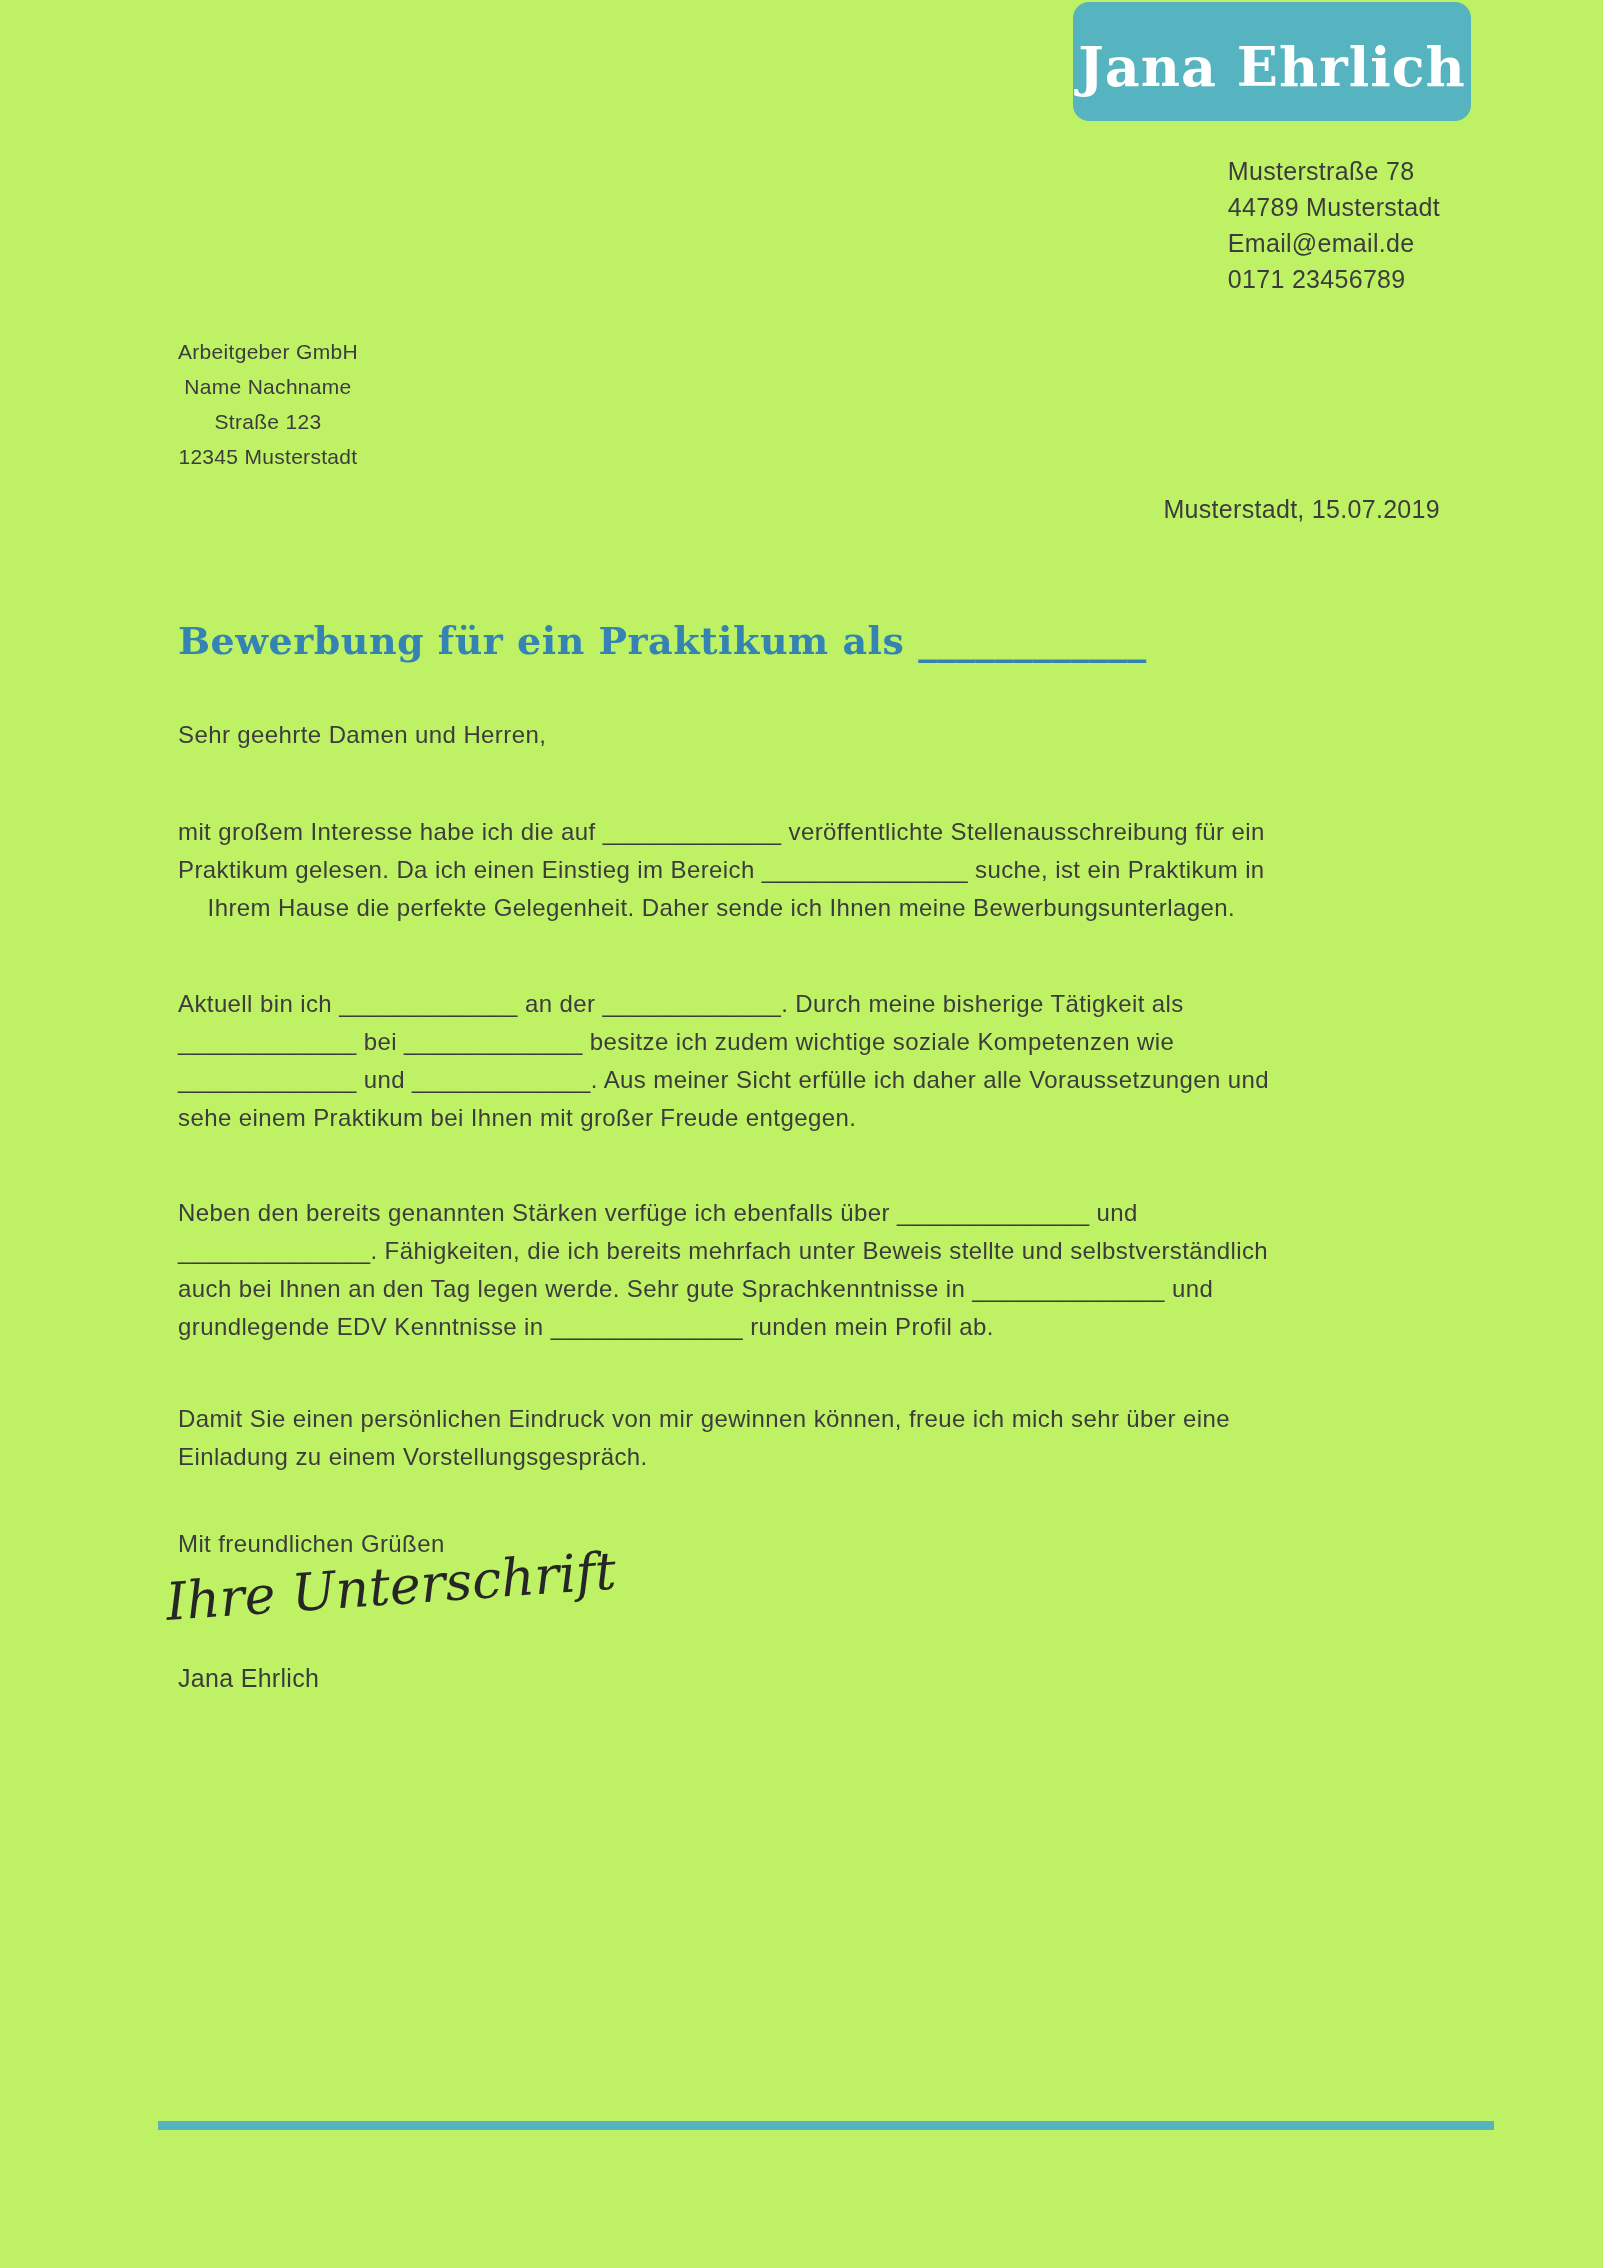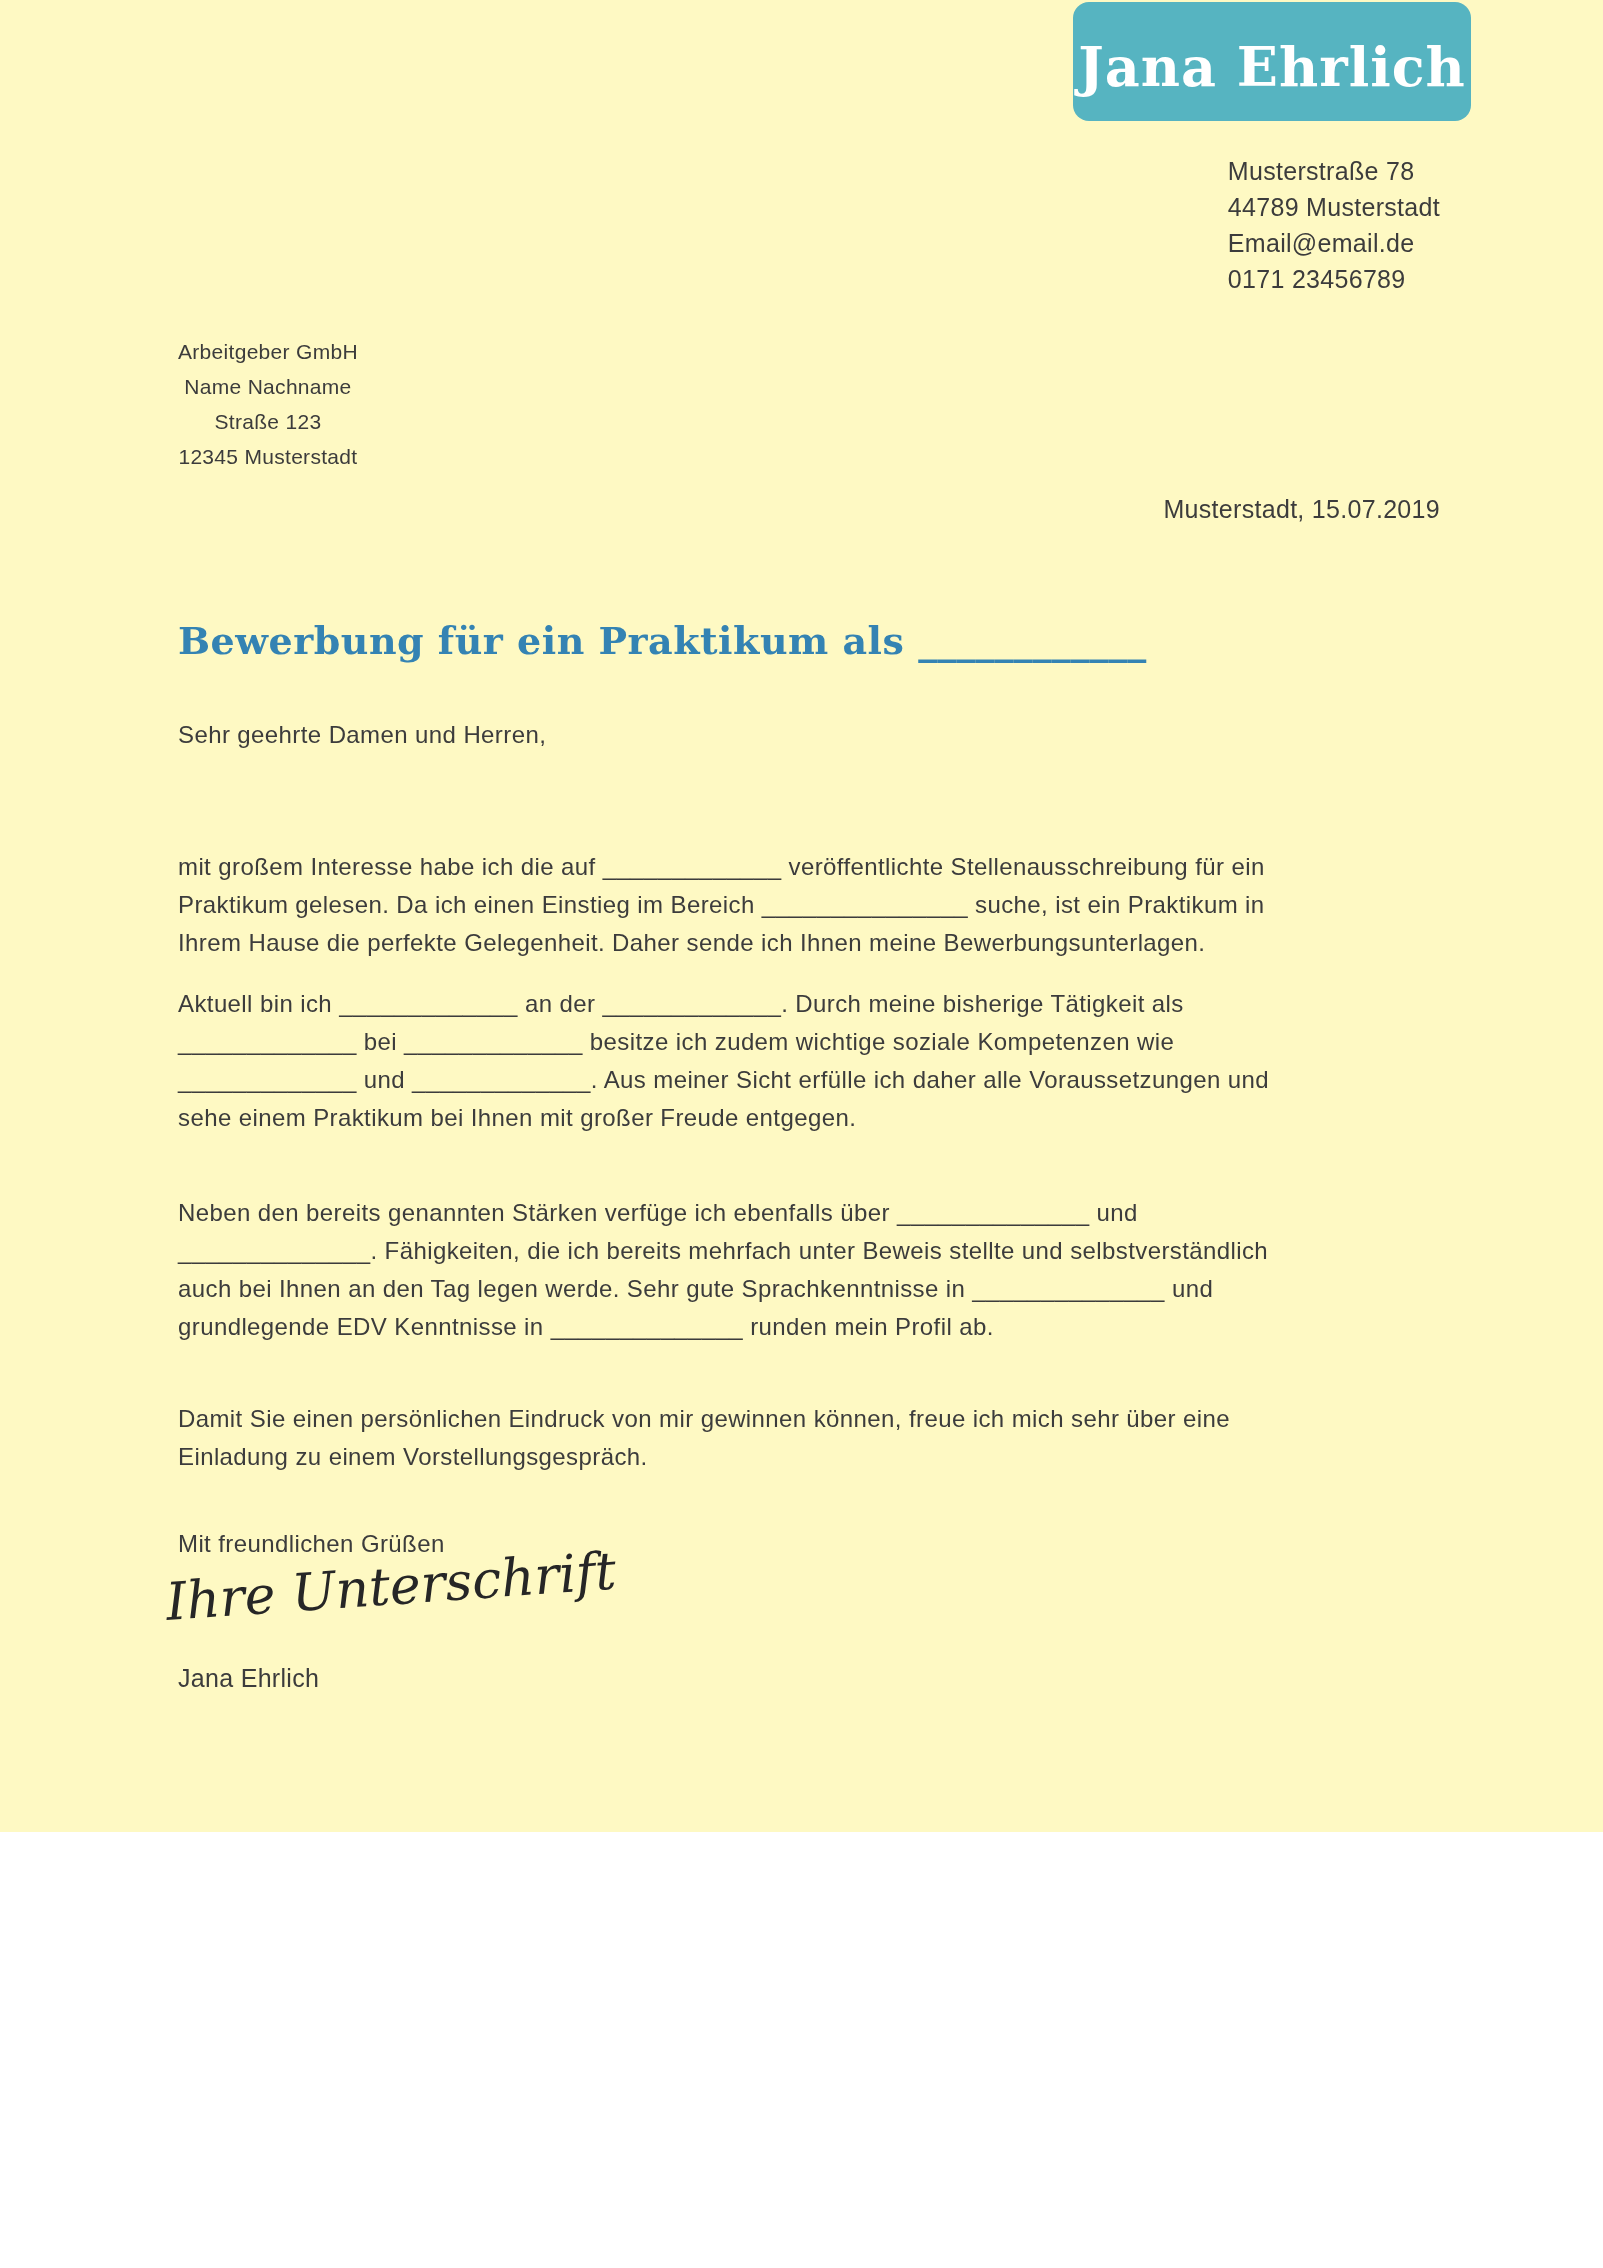--- a/index.html
+++ b/index.html
@@ -3,22 +3,22 @@
 <meta charset="utf-8">
 <style>
   html, body {
     margin: 0;
     padding: 0;
     background: #ffffff;
   }
   .page {
     position: relative;
     width: 1603px;
-    height: 1832px;
-    background: #fef9c3;
+    height: 2268px;
+    background: #bef264;
     overflow: hidden;
     font-family: "Liberation Sans", sans-serif;
     color: #3c3c3c;
   }
 
   
   .name-box {
     position: absolute;
     left: 1073px;
     top: 2px;
@@ -90,21 +90,21 @@
 
   
   .bodyline, .para .line {
     font-size: 24px;
     line-height: 38px;
     letter-spacing: 0.4px;
     white-space: nowrap;
   }
   .salutation { position: absolute; left: 178px; top: 716px; }
   .para { position: absolute; left: 178px; }
-  .para-1 { top: 848px; }
+  .para-1 { top: 813px; text-align: center; }
   .para-2 { top: 985px; }
   .para-3 { top: 1194px; }
   .para-4 { top: 1400px; }
   .regards { position: absolute; left: 178px; top: 1525px; }
 
   
   .signature {
     position: absolute;
     left: 168px;
     top: 1572px;

